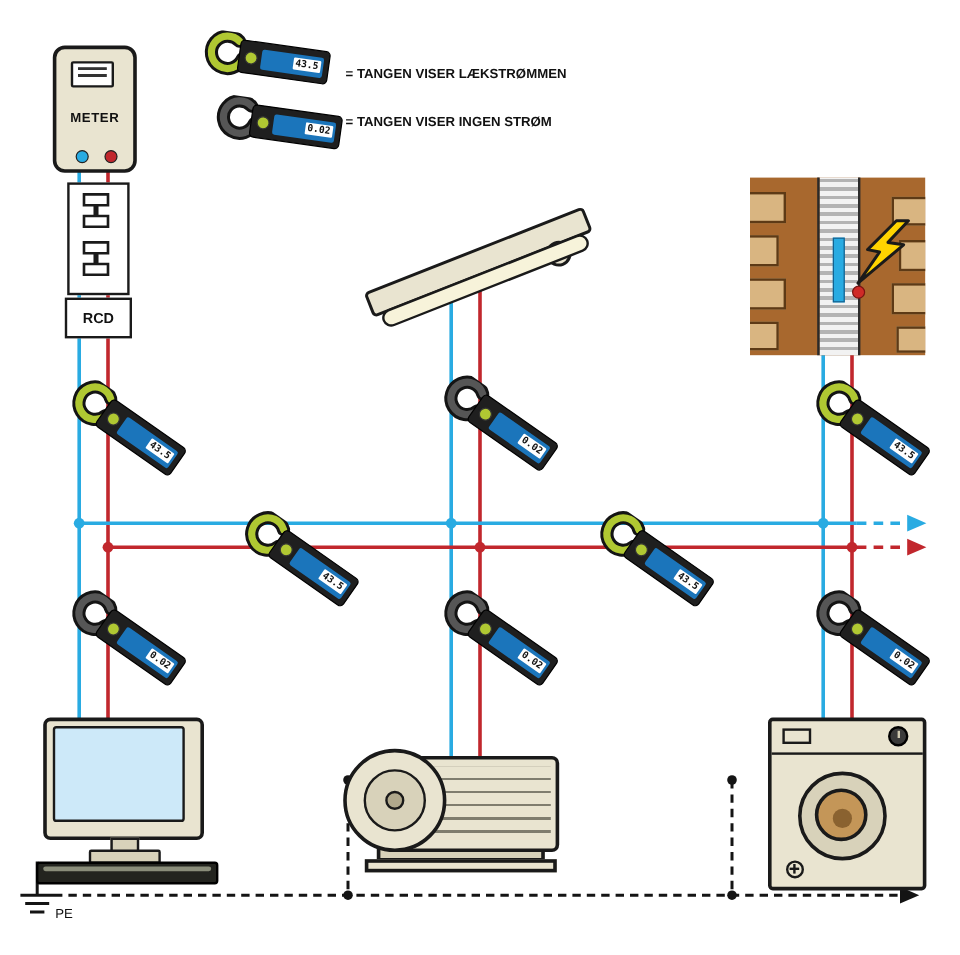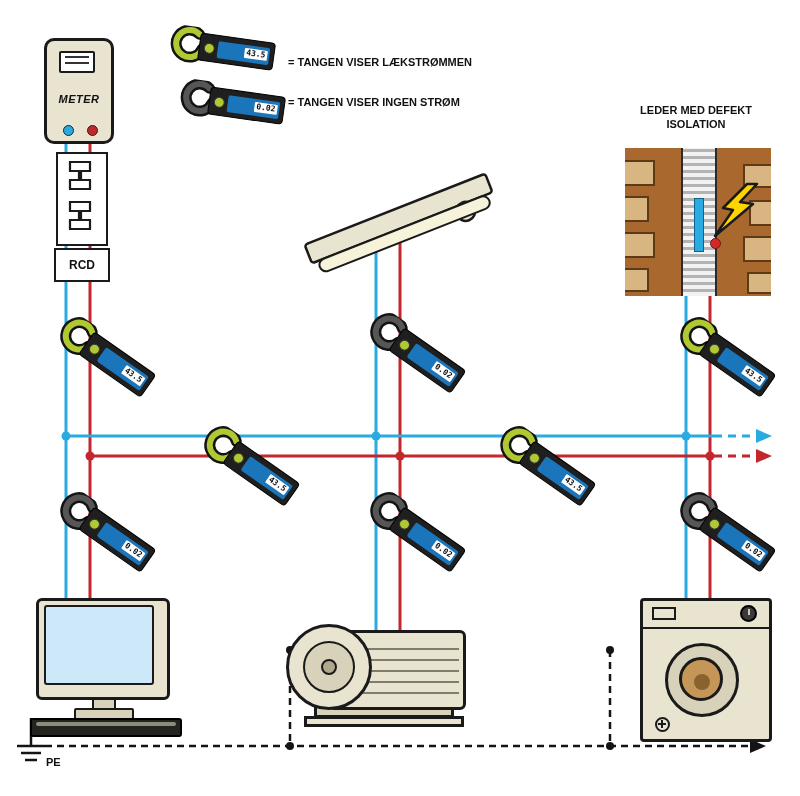--- a/index.html
+++ b/index.html
@@ -16,21 +16,21 @@
   .w.red{stroke:var(--wire-red);}
   .w.black{stroke:#141414;stroke-width:2.5;}
   .dash{stroke-dasharray:8 6;}
   .dashpe{stroke-dasharray:7 5;}
   .dot-blue{fill:var(--wire-blue);}
   .dot-red{fill:var(--wire-red);}
   .dot-black{fill:#141414;}
 
   
   .meter{left:44px;top:38px;width:64px;height:100px;background:var(--device-beige);
-    border:3px solid var(--outline);border-radius:10px;font-style:italic;}
+    border:3px solid var(--outline);border-radius:10px;}
   .meter-display{position:absolute;left:12px;top:10px;width:36px;height:22px;background:#fff;
     border:2px solid var(--outline);border-radius:2px;padding:3px 4px;box-sizing:border-box;}
   .meter-display .bars{width:100%;height:100%;
     background:repeating-linear-gradient(180deg,#333 0 2px,#fff 2px 6px);}
   .meter-label{position:absolute;left:0;top:52px;width:100%;text-align:center;
     font-size:11px;font-weight:bold;letter-spacing:.5px;}
   .meter-dot{position:absolute;width:9px;height:9px;border-radius:50%;border:1.5px solid #222;}
   .meter-dot.b{left:16px;top:84px;background:var(--wire-blue);}
   .meter-dot.r{left:40px;top:84px;background:var(--wire-red);}
 
@@ -114,21 +114,21 @@
     background:var(--device-shade);border:3.5px solid var(--outline);box-sizing:border-box;}
   .washer-door-in{position:absolute;left:11px;top:11px;width:44px;height:44px;border-radius:50%;
     background:#c49658;border:3px solid var(--outline);box-sizing:border-box;}
   .washer-door-hub{position:absolute;left:12px;top:14px;width:16px;height:16px;border-radius:50%;
     background:#8a6230;}
   .washer-screw{position:absolute;left:12px;top:116px;width:15px;height:15px;border-radius:50%;
     background:var(--device-beige);border:2.5px solid var(--outline);box-sizing:border-box;}
   .washer-screw::before{content:"";position:absolute;left:4px;top:1px;width:2px;height:8px;background:var(--outline);}
   .washer-screw::after{content:"";position:absolute;left:1px;top:4px;width:8px;height:2px;background:var(--outline);}
 
-  .pe-label{left:46px;top:756px;font-size:11px;font-weight:bold;}
+  .pe-label{left:46px;top:756px;font-size:11px;font-weight:normal;}
 </style>
 </head>
 <body>
 
 <div id="canvas">
 
   <svg id="wires" width="800" height="796">
 
     <line class="w blue" x1="66" y1="128" x2="66" y2="614"></line>
     <line class="w red" x1="90" y1="128" x2="90" y2="614"></line>
@@ -214,21 +214,20 @@
     </svg>
     <div class="cbody">
       <span class="dial"></span>
       <div class="cdisplay">
         <span class="cval">0.02</span>
       </div>
     </div>
   </div>
   <div class="legend-text" style="left:288px;top:96px;">= TANGEN VISER INGEN STRØM</div>
 
-  <div class="abs defect-title">LEDER MED DEFEKT ISOLATION</div>
   <div class="abs defect-box">
     <div class="brick" style="left:-4px;top:12px;width:34px;height:26px;"></div>
     <div class="brick" style="left:-4px;top:48px;width:28px;height:26px;"></div>
     <div class="brick" style="left:-4px;top:84px;width:34px;height:26px;"></div>
     <div class="brick" style="left:-4px;top:120px;width:28px;height:24px;"></div>
     <div class="brick" style="left:118px;top:16px;width:32px;height:24px;"></div>
     <div class="brick" style="left:124px;top:52px;width:26px;height:26px;"></div>
     <div class="brick" style="left:118px;top:88px;width:32px;height:26px;"></div>
     <div class="brick" style="left:122px;top:124px;width:28px;height:22px;"></div>
     <div class="cable"></div>

